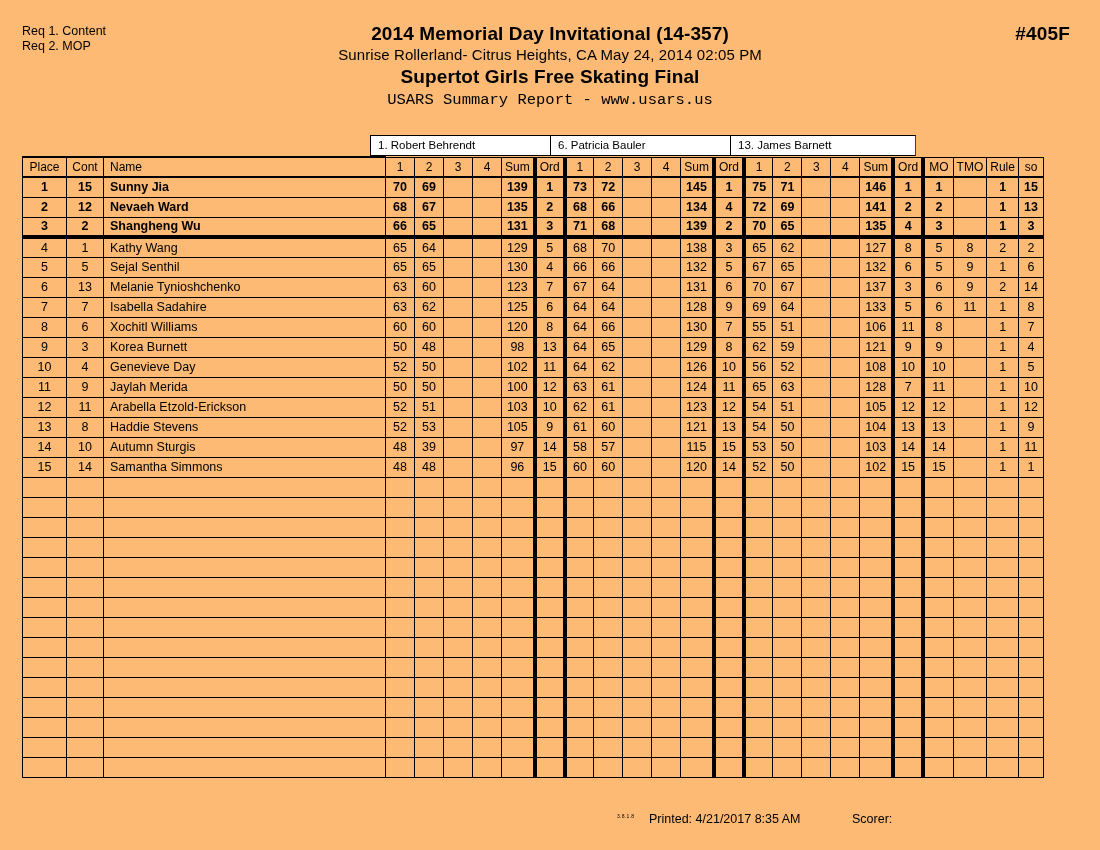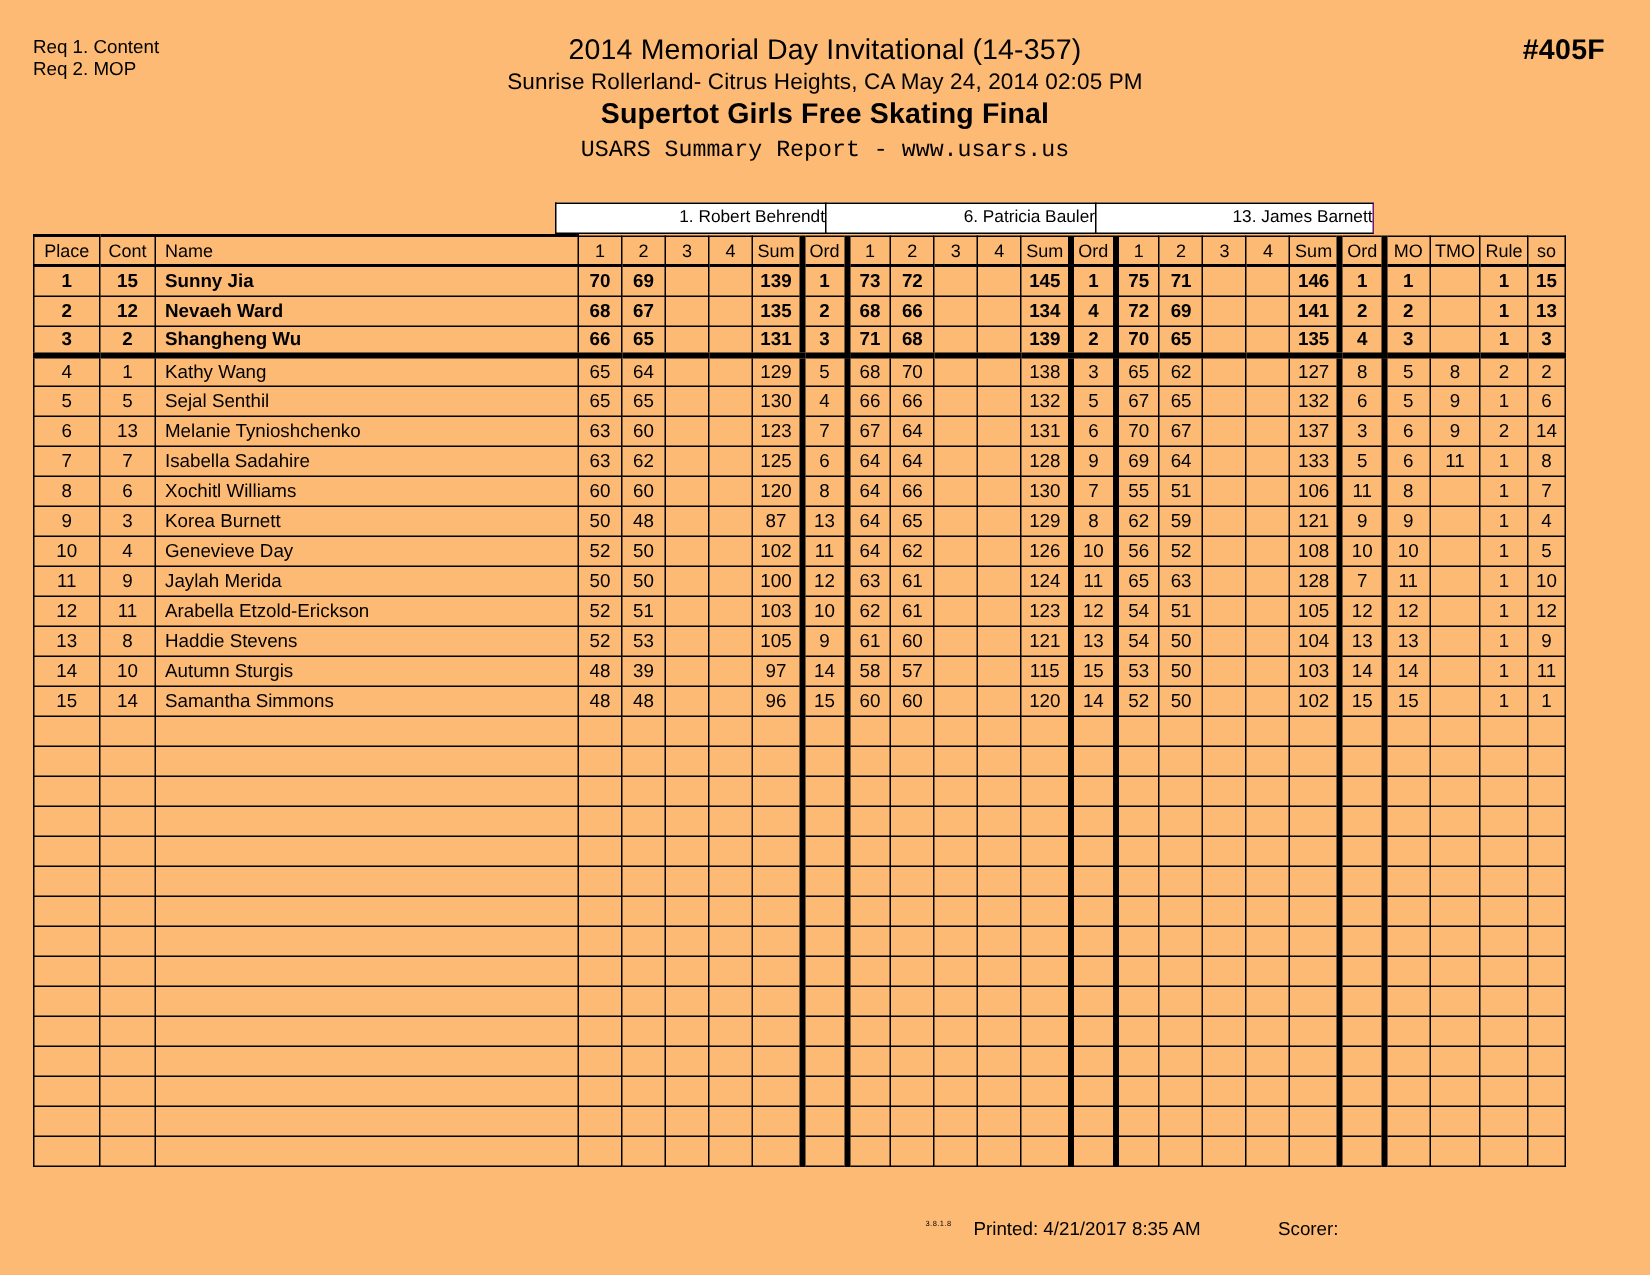--- a/index.html
+++ b/index.html
@@ -32,21 +32,21 @@
     font-weight: bold;
     letter-spacing: 0.2px;
   }
   .titles {
     position: absolute;
     left: 0; right: 0; top: 22px;
     text-align: center;
   }
   .title-main {
     font-size: 19px;
-    font-weight: normal;
+    font-weight: bold;
     letter-spacing: 0.1px;
     line-height: 23px;
   }
   .title-venue {
     font-size: 15px;
     font-weight: normal;
     line-height: 20px;
     letter-spacing: 0.1px;
   }
   .title-event {
@@ -72,21 +72,20 @@
   }
   .judge-box {
     border: 1px solid #000;
     border-right: none;
     font-size: 11.5px;
     line-height: 19px;
     padding-left: 7px;
     white-space: nowrap;
     background: #fff;
     height: 21px;
-    text-align: right;
   }
   .judge-box:last-child { border-right: 1px solid #701a75; }
 
   
   table.sheet {
     position: absolute;
     left: 22px;
     top: 156px;
     border-collapse: collapse;
     table-layout: fixed;
@@ -463,21 +462,21 @@
           <td class="c-so">7</td>
         </tr>
         <tr>
           <td class="c-place">9</td>
           <td class="c-cont">3</td>
           <td class="c-name">Korea Burnett</td>
           <td class="c-s">50</td>
           <td class="c-s">48</td>
           <td class="c-s"></td>
           <td class="c-s"></td>
-          <td class="c-sum">87</td>
+          <td class="c-sum">98</td>
           <td class="c-ord sep-l sep-r">13</td>
           <td class="c-s">64</td>
           <td class="c-s">65</td>
           <td class="c-s"></td>
           <td class="c-s"></td>
           <td class="c-sum">129</td>
           <td class="c-ord sep-l sep-r">8</td>
           <td class="c-s">62</td>
           <td class="c-s">59</td>
           <td class="c-s"></td>

